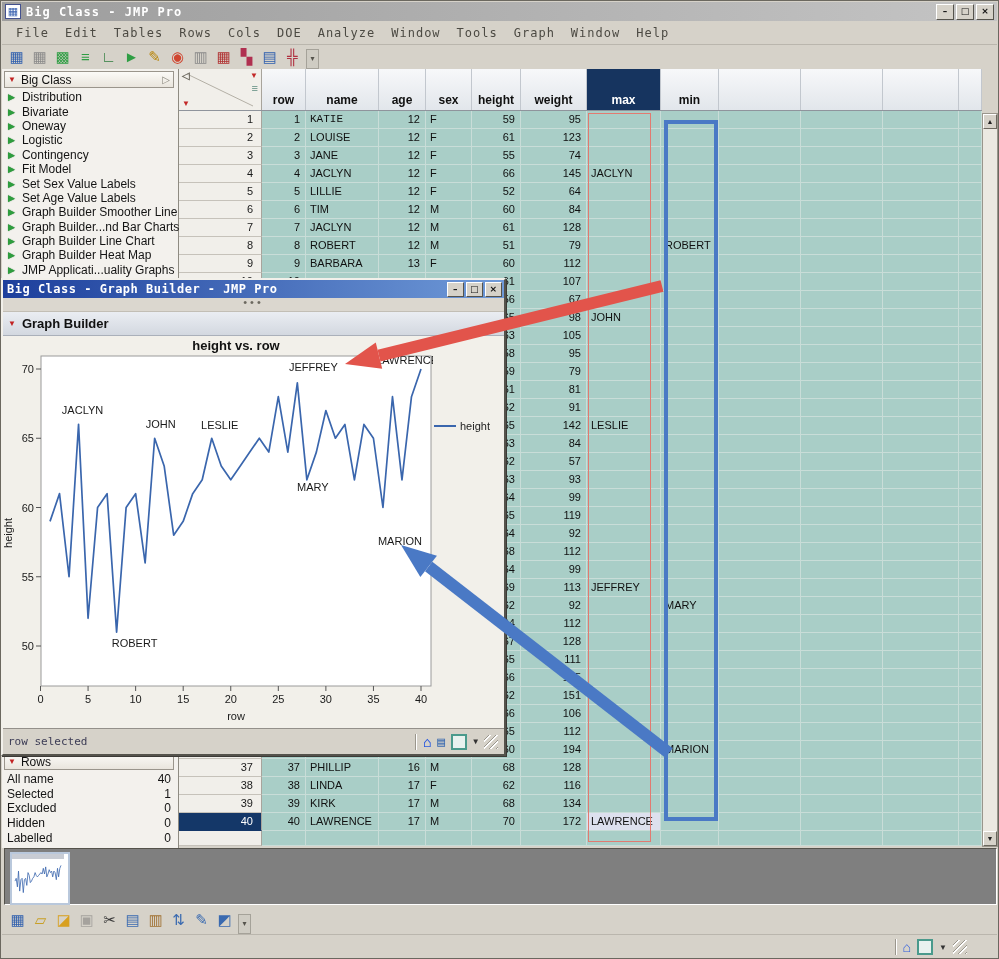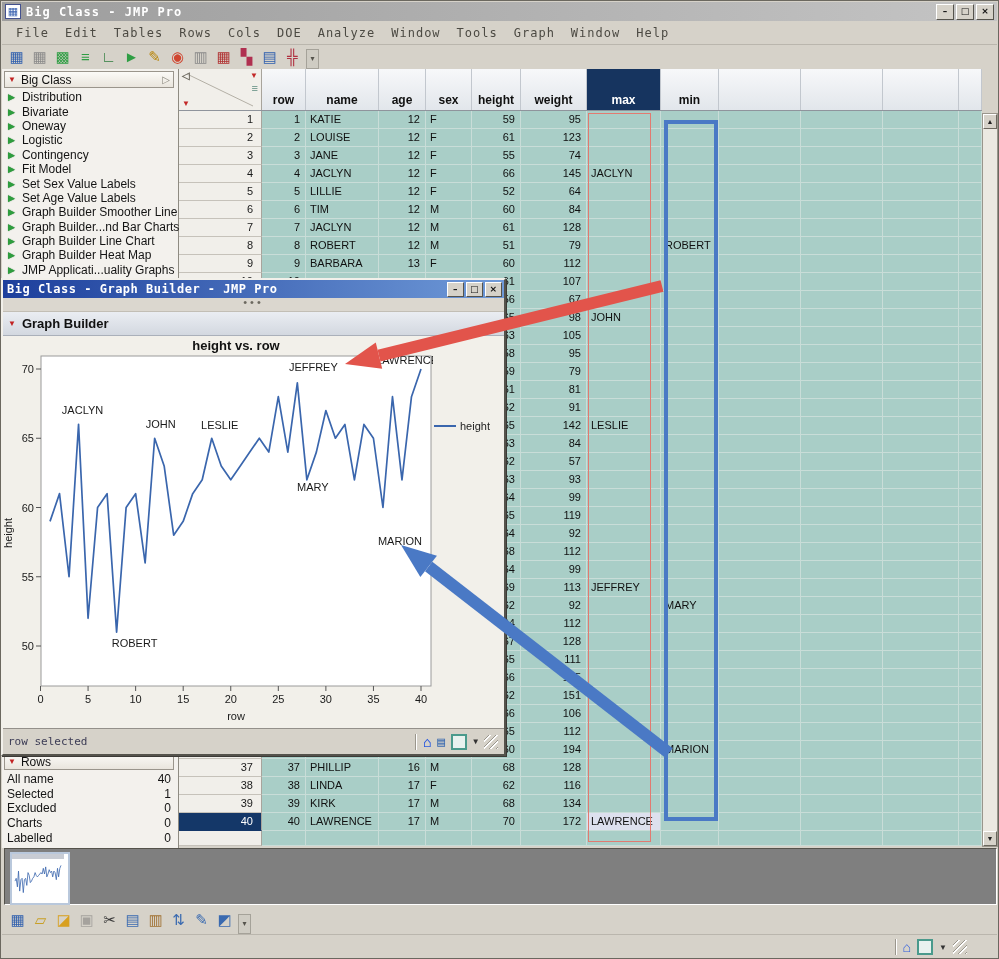--- a/index.html
+++ b/index.html
@@ -230,21 +230,21 @@
           </div>
           <div class="stat">
             <span>Selected</span>
             <span class="v">1</span>
           </div>
           <div class="stat">
             <span>Excluded</span>
             <span class="v">0</span>
           </div>
           <div class="stat">
-            <span>Charts</span>
+            <span>Hidden</span>
             <span class="v">0</span>
           </div>
           <div class="stat">
             <span>Labelled</span>
             <span class="v">0</span>
           </div>
         </div>
     </div>
   </div>
 
@@ -269,21 +269,21 @@
         <div class="th" style="width: 58px;">min</div>
         <div class="th" style="width: 82px;"></div>
         <div class="th" style="width: 82px;"></div>
         <div class="th" style="width: 76px;"></div>
         <div class="th" style="width: 23px;"></div>
       </div>
     <div class="tbody" id="tbody">
         <div class="tr">
           <div class="td rownum" style="width: 83px;">1</div>
           <div class="td num" style="width: 44px;">1</div>
-          <div class="td" style="width: 73px;">KATIE</div>
+          <div class="td" style="width: 73px; font-family: Liberation Mono, monospace;">KATIE</div>
           <div class="td num" style="width: 47px;">12</div>
           <div class="td" style="width: 46px;">F</div>
           <div class="td num" style="width: 49px;">59</div>
           <div class="td num" style="width: 66px;">95</div>
           <div class="td" style="width: 74px;"></div>
           <div class="td" style="width: 58px;"></div>
           <div class="td" style="width: 82px;"></div>
           <div class="td" style="width: 82px;"></div>
           <div class="td" style="width: 76px;"></div>
           <div class="td" style="width: 23px;"></div>

